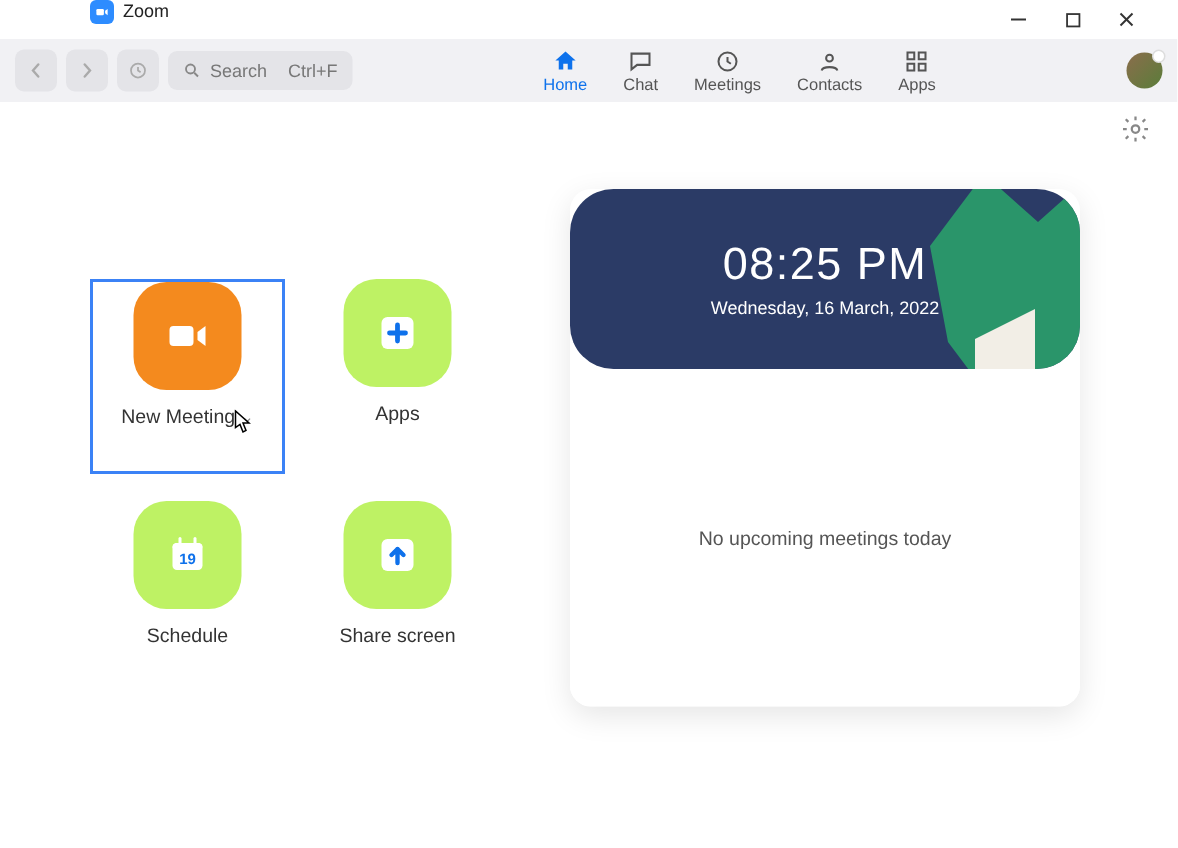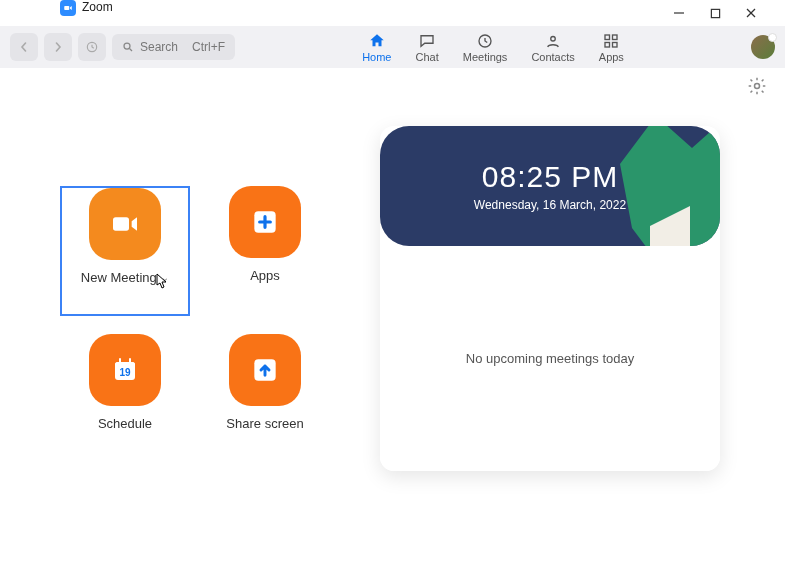--- a/index.html
+++ b/index.html
@@ -134,21 +134,21 @@
   .cell.highlight {
     border: 2px solid #3b82f6;
   }
   .tile {
     width: 72px; height: 72px;
     border-radius: 22px;
     display:flex;align-items:center;justify-content:center;
     cursor:pointer;
   }
   .tile.orange { background:#f48a1e; }
-  .tile.blue   { background:#f97316; }
+  .tile.blue   { background:#bef264; }
   .tile svg { width: 32px; height: 32px; }
   .cell-label {
     font-size:13px;
     color:#333;
     display:flex;align-items:center;gap:4px;
   }
   .cell-label .chev { font-size:10px;color:#888; }
   .cursor {
     position:absolute;
     bottom: 20px; right: 20px;

